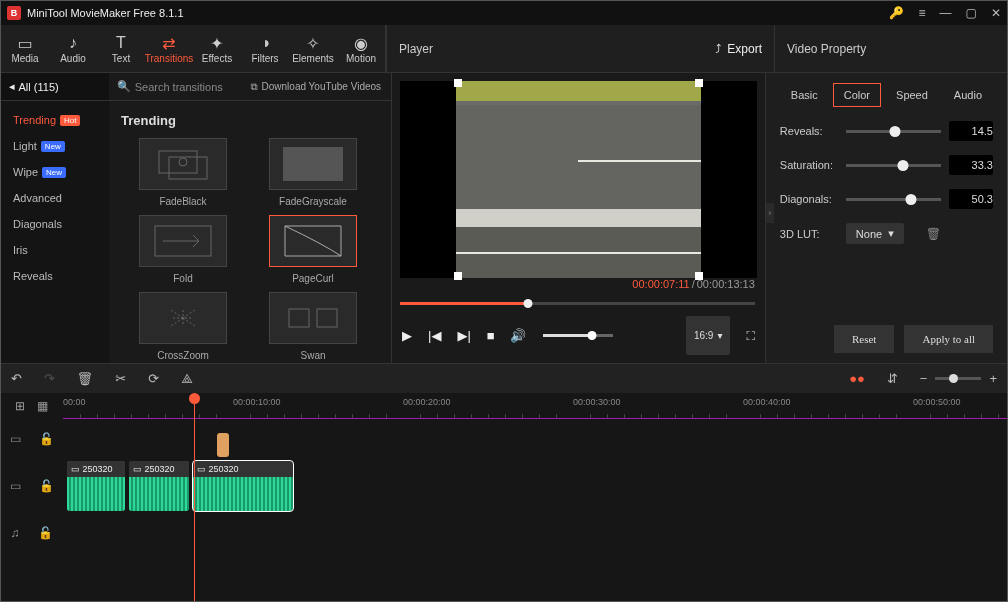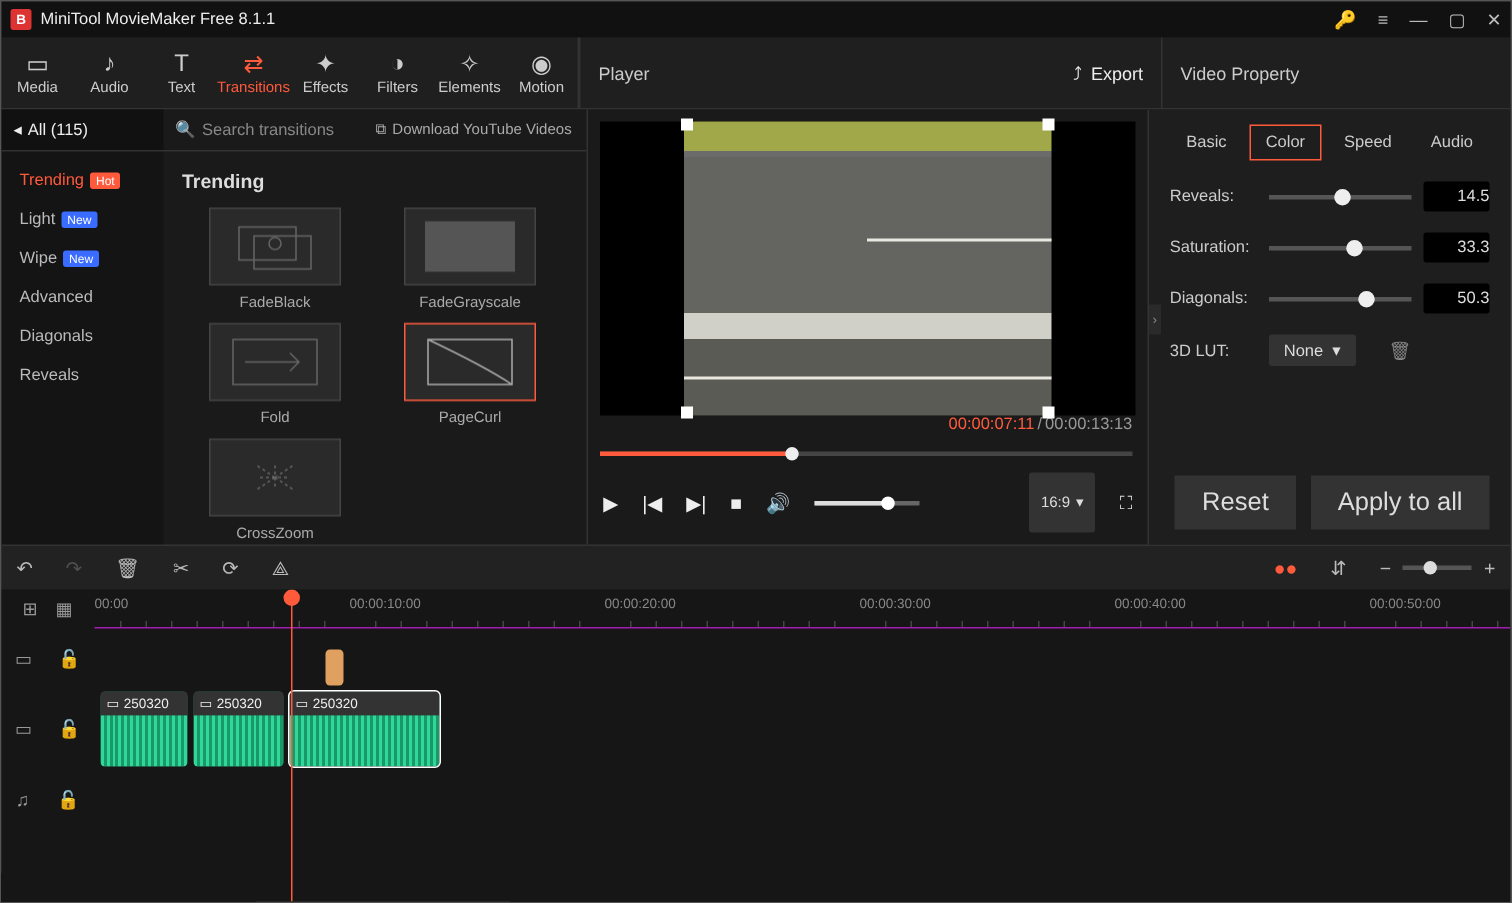--- a/index.html
+++ b/index.html
@@ -71,21 +71,21 @@
   .vprop .tabs { display:flex; gap:4px; margin-bottom:14px; justify-content:center;}
   .vprop .tab { padding:5px 10px; font-size:11px; color:#ccc; cursor:pointer; border:1px solid transparent;}
   .vprop .tab.active { border:1px solid #ff5a3c; }
   .vprop .prow { display:flex; align-items:center; margin-bottom:14px; gap:8px;}
   .vprop .plabel { width:58px; font-size:11px; color:#ccc;}
   .vprop .slider { flex:1; height:3px; background:#555; position:relative; cursor:pointer;}
   .vprop .slider .sknob { position:absolute; top:-4px; width:11px; height:11px; background:#eee; border-radius:50%; transform:translateX(-50%);}
   .vprop .valbox { width:44px; background:#000000; text-align:right; padding:4px 0; font-size:11px; color:#ddd; border-radius:2px;}
   .vprop .lutsel { background:#333; padding:4px 10px; border-radius:2px; font-size:11px; color:#ddd; cursor:pointer; display:flex;align-items:center;gap:6px;}
   .vprop .bottom-btns { margin-top:auto; display:flex; gap:10px; justify-content:flex-end;}
-  .vprop .bottom-btns button { background:#333; border:none; color:#ddd; padding:8px 18px; border-radius:0; cursor:pointer; font-size:17px;}
+  .vprop .bottom-btns button { background:#333; border:none; color:#ddd; padding:8px 18px; border-radius:0; cursor:pointer; font-size:11px;font-family:Liberation Serif, serif;}
   .sideflag{position:absolute;left:0;top:130px;width:8px;height:20px;background:#2a2a2a;color:#888;font-size:9px;display:flex;align-items:center;justify-content:center;cursor:pointer;}
   
   .timeline-tools { height:30px; background:#222; display:flex; align-items:center; padding:0 10px; gap:22px; border-top:1px solid #333; }
   .timeline-tools .tbtn { color:#bbb; font-size:13px; cursor:pointer;}
   .timeline-tools .spacer { flex:1;}
   .timeline-tools .red-dot{color:#ff5a3c;}
   .timeline-tools .zoom { display:flex; align-items:center; gap:8px;}
   .timeline-tools .zoom .ztrack { width:46px; height:3px; background:#555; position:relative;}
   .timeline-tools .zoom .zknob { position:absolute; left:30%; top:-3px; width:9px; height:9px; background:#ddd; border-radius:50%;}
   .timeline { background:#161616; height:208px; position:relative; overflow:hidden;}
@@ -201,20 +201,23 @@
             <span>Wipe</span> 
             <span class="badge new">New</span>
           </div>
           <div class="cat">
             <span>Advanced</span>
           </div>
           <div class="cat">
             <span>Diagonals</span>
           </div>
           <div class="cat">
+            <span>Iris</span>
+          </div>
+          <div class="cat">
             <span>Reveals</span>
           </div>
         </div>
       <div class="lib-grid">
         <h3>Trending</h3>
         <div id="grid-rows">
             <div class="grid-row">
               <div class="grid-item">
                 <div class="thumb">
                   <svg width="60" height="34">
@@ -254,20 +257,29 @@
               </div>
             </div>
             <div class="grid-row">
               <div class="grid-item">
                 <div class="thumb">
                   <svg width="60" height="34">
                     <path d="M30 17 L18 9 M30 17 L42 9 M30 17 L18 25 M30 17 L42 25 M30 9 L30 25 M20 17 L40 17" stroke-dasharray="2 2"></path>
                   </svg>
                 </div>
                 <span class="lbl">CrossZoom</span>
+              </div>
+              <div class="grid-item">
+                <div class="thumb">
+                  <svg width="60" height="34">
+                    <rect x="6" y="8" width="20" height="18"></rect>
+                    <rect x="34" y="8" width="20" height="18"></rect>
+                  </svg>
+                </div>
+                <span class="lbl">Swan</span>
               </div>
             </div>
           </div>
       </div>
     </div>
   </div>
 
   <div class="player">
     <div class="preview-wrap">
       <div class="preview-inner"></div>

